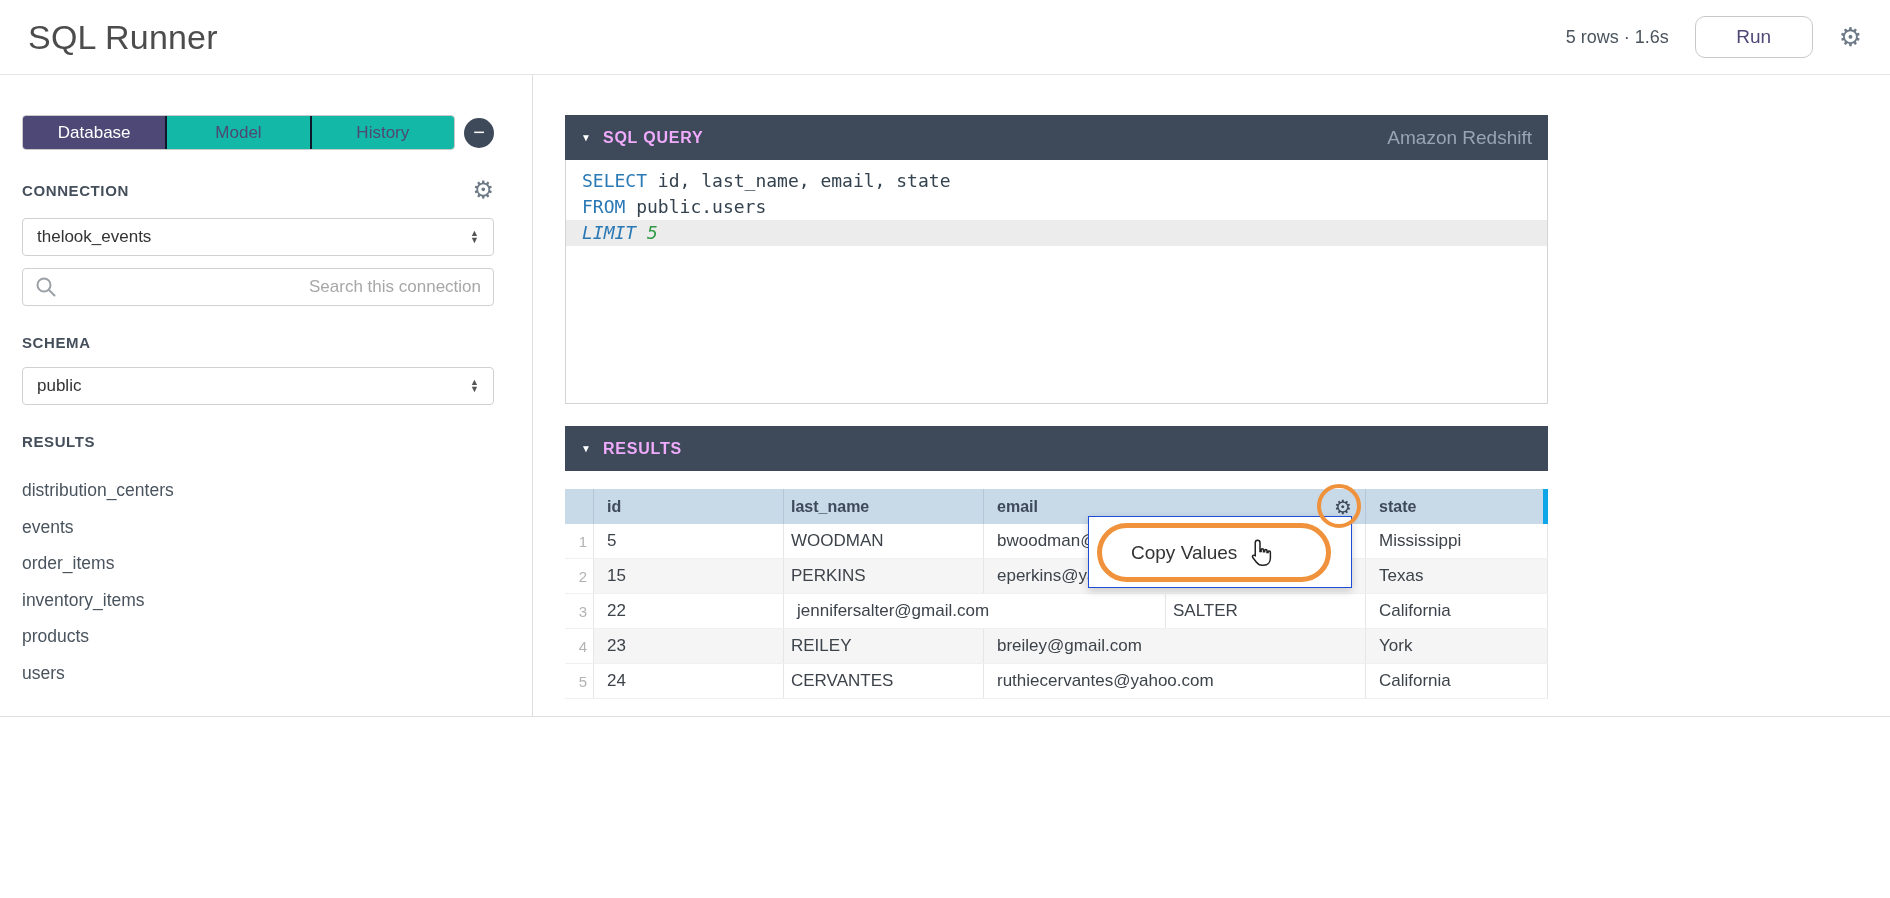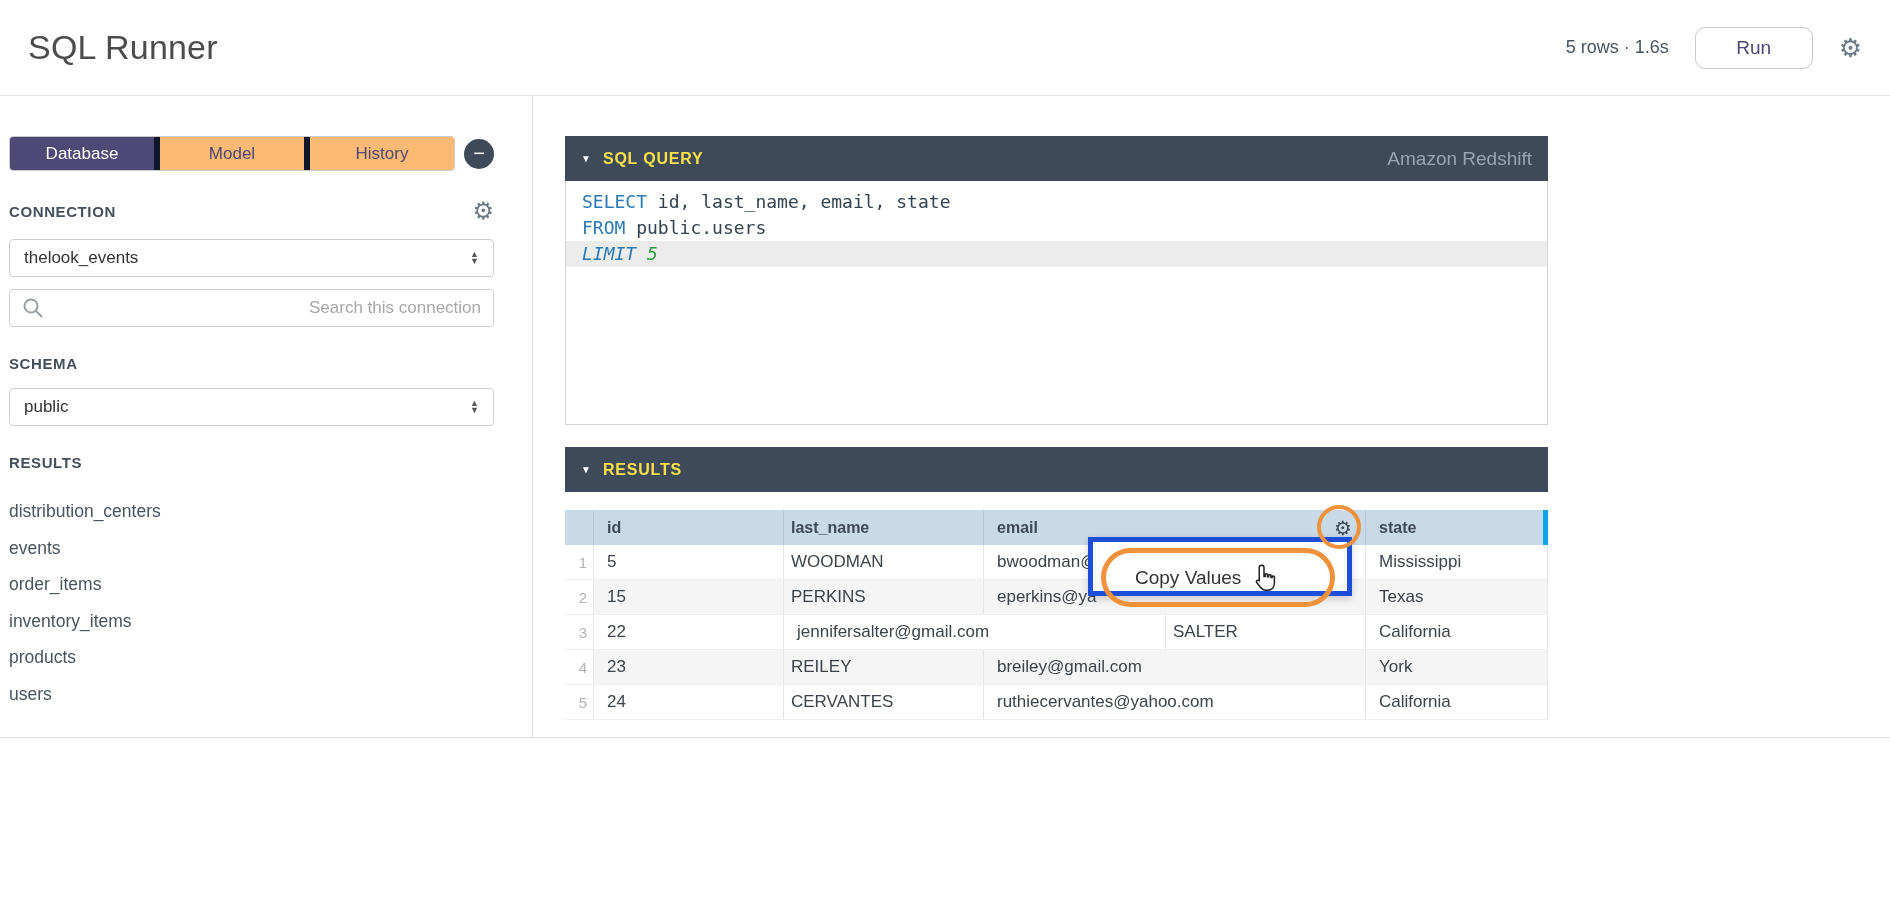--- a/index.html
+++ b/index.html
@@ -7,53 +7,53 @@
     --darkbar:#3E4A5A;
     --tableheader:#C8D9E8;
     --orange:#F0923B;
     --kw:#2A79B5;
     --num:#2F9A43;
   }
   *{box-sizing:border-box;margin:0;padding:0;}
   html,body{width:1890px;height:898px;background:#fff;font-family:"Liberation Sans","DejaVu Sans",sans-serif;color:#3d434a;overflow:hidden;}
 
   
-  .topbar{height:96px;display:flex;align-items:center;justify-content:space-between;padding:0 28px;border-bottom:1px solid #e5e5e5;background:#fff;}
+  .topbar{height:75px;display:flex;align-items:center;justify-content:space-between;padding:0 28px;border-bottom:1px solid #e5e5e5;background:#fff;}
   .app-title{font-size:34px;font-weight:400;color:#4c4c4c;letter-spacing:.2px;}
   .topbar-right{display:flex;align-items:center;gap:26px;}
   .status-text{font-size:18px;color:#4a545e;}
   .run-btn{width:118px;height:42px;background:#fff;border:1px solid #c9c9c9;border-radius:10px;color:var(--purple);font-size:19px;display:flex;align-items:center;justify-content:center;cursor:pointer;}
   .gear{font-size:26px;color:#6e7a87;line-height:1;cursor:pointer;}
 
   
   .body{display:flex;min-height:642px;border-bottom:1px solid #e0e0e0;align-items:stretch;}
 
   
-  .sidebar{width:533px;flex:0 0 533px;border-right:1px solid #ddd;padding:40px 38px 20px 9px;background:#fff;}
+  .sidebar{width:533px;flex:0 0 533px;border-right:1px solid #ddd;padding:40px 38px 20px 22px;background:#fff;}
   .tabs-row{display:flex;align-items:center;gap:9px;}
   .tab-group{display:flex;flex:1;border:1px solid #c9c9c9;border-radius:4px;overflow:hidden;height:35px;}
-  .tab{flex:1;display:flex;align-items:center;justify-content:center;font-size:17px;color:var(--purple);background:#fdba74;cursor:pointer;border-left:6px solid #0f172a;}
+  .tab{flex:1;display:flex;align-items:center;justify-content:center;font-size:17px;color:var(--purple);background:#14b8a6;cursor:pointer;border-left:2px solid #0f172a;}
   .tab:first-child{border-left:none;}
   .tab.active{background:var(--purple);color:#fff;}
   .minus-btn{width:30px;height:30px;border-radius:50%;background:var(--darkbar);color:#fff;display:flex;align-items:center;justify-content:center;font-size:20px;cursor:pointer;flex:0 0 30px;}
   .side-heading-row{display:flex;align-items:center;justify-content:space-between;margin-top:28px;}
   .side-heading{font-size:15px;font-weight:bold;color:#454f5b;letter-spacing:.6px;}
   .side-gear{font-size:24px;color:#6e7a87;cursor:pointer;line-height:1;}
   .select-box{margin-top:16px;height:38px;border:1px solid #d0d0d0;border-radius:4px;background:#fff;display:flex;align-items:center;justify-content:space-between;padding:0 14px;font-size:17px;color:#333;cursor:pointer;}
   .updown{display:flex;flex-direction:column;line-height:7px;font-size:9px;color:#555;}
   .search-box{margin-top:12px;height:38px;border:1px solid #d0d0d0;border-radius:4px;background:#fff;display:flex;align-items:center;padding:0 12px;gap:10px;}
   .search-box input{border:none;outline:none;flex:1;font-size:17px;color:#333;font-family:inherit;text-align:right;}
   .search-box input::placeholder{color:#a7a7a7;}
   .tables-list{margin-top:22px;}
   .table-item{font-size:17.5px;color:#4a545e;line-height:36.5px;cursor:pointer;}
 
   
   .main{margin-left:32px;width:983px;padding-top:40px;position:relative;}
   .panel-header{height:45px;background:var(--darkbar);display:flex;align-items:center;padding:0 16px;gap:12px;}
-  .panel-title{color:#fde047;font-size:16px;font-weight:bold;letter-spacing:.8px;}
+  .panel-title{color:#f0abfc;font-size:16px;font-weight:bold;letter-spacing:.8px;}
   .tri{color:#fff;font-size:10px;line-height:1;cursor:pointer;}
   .dialect{margin-left:auto;color:#98a4b3;font-size:19px;}
 
   .code-box{border:1px solid #d4d4d4;border-top:none;height:244px;background:#fff;padding-top:8px;font-family:"DejaVu Sans Mono","Liberation Mono",monospace;font-size:18px;}
   .code-line{line-height:26px;padding-left:16px;white-space:pre;color:#33424e;}
   .code-line.hl{background:#ececec;font-style:italic;}
   .code-line .kw{color:var(--kw);}
   .code-line .num{color:var(--num);}
   .code-line .plain{color:#33424e;}
 
@@ -70,21 +70,21 @@
   .c-state{flex:0 0 183px;border-right:1px solid #e6e6e6;}
   .t-head .c-state{border-right:5px solid #0ea5e9;}
   .t-body .t-row:nth-child(even) .t-cell:not(.c-num){background:#f5f5f5;}
   .t-body .t-row{border-bottom:1px solid #f0f0f0;}
   .head-gear{margin-left:auto;font-size:20px;color:#3e4a5a;font-weight:normal;cursor:pointer;line-height:1;}
 
   
   .gear-ring{position:absolute;left:752px;top:-5px;width:44px;height:44px;border:4px solid var(--orange);border-radius:50%;pointer-events:none;z-index:6;}
 
   
-  .context-menu{position:absolute;left:523px;top:27px;width:264px;height:59px;background:#fff;border:5px solid #1d4ed8;box-shadow:0 3px 8px rgba(0,0,0,.18);z-index:5;}
+  .context-menu{position:absolute;left:523px;top:27px;width:264px;height:72px;background:#fff;border:1px solid #1d4ed8;box-shadow:0 3px 8px rgba(0,0,0,.18);z-index:5;}
   .menu-ring{position:absolute;left:8px;top:6px;width:234px;height:59px;border:5px solid var(--orange);border-radius:30px;pointer-events:none;}
   .menu-item{position:absolute;left:42px;top:0;height:71px;display:flex;align-items:center;font-size:19px;color:#333;cursor:pointer;}
   .cursor-icon{position:absolute;left:160px;top:22px;width:26px;height:30px;}
 </style>
 </head>
 <body>
 
 <header class="topbar">
   <div class="app-title">SQL Runner</div>
   <div class="topbar-right">

